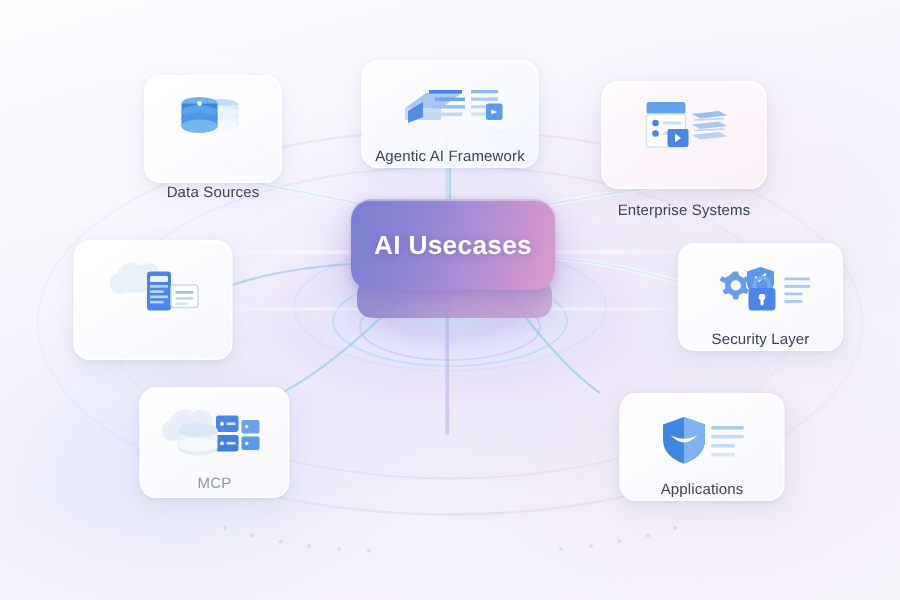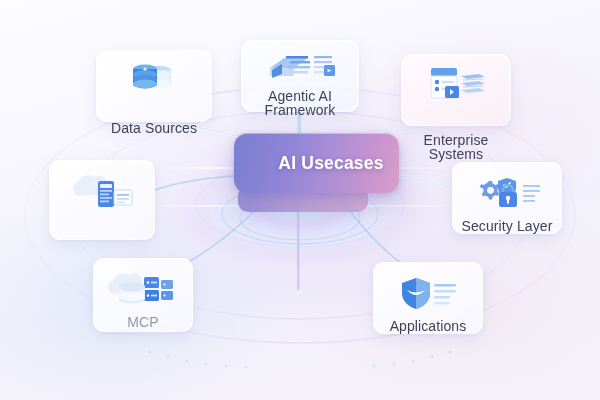--- a/index.html
+++ b/index.html
@@ -21,32 +21,32 @@
     position:absolute;box-sizing:border-box;
     border-radius:11px;
     background:linear-gradient(150deg,rgba(255,255,255,0.93) 0%,rgba(252,252,255,0.88) 55%,rgba(248,248,254,0.84) 100%);
     border:1px solid rgba(255,255,255,0.9);
     box-shadow:0 5px 16px rgba(120,130,175,0.13),0 1px 3px rgba(120,130,175,0.10),inset 0 1px 0 rgba(255,255,255,0.95);
     display:flex;flex-direction:column;align-items:center;justify-content:flex-start;
     padding-top:9px;
   }
   .node .ico{width:100%;height:44px;display:flex;align-items:center;justify-content:center;}
   .node .lbl{
-    width:100%;text-align:center;color:#3c4357;font-size:14px;line-height:13.5px;
+    width:100%;text-align:center;color:#3c4357;font-size:10px;line-height:13.5px;
     letter-spacing:.1px;padding:0 4px;box-sizing:border-box;margin-top:4px;
   }
   .node.tint-pink{background:linear-gradient(150deg,rgba(255,251,254,0.93) 0%,rgba(253,244,250,0.88) 60%,rgba(250,240,248,0.85) 100%);}
   .node.tint-blue{background:linear-gradient(150deg,rgba(252,253,255,0.92) 0%,rgba(246,249,255,0.88) 60%,rgba(243,247,255,0.84) 100%);}
   .lbl.muted{color:#9098a8;}
   #hub{
     position:absolute;left:234px;top:133px;width:136px;height:60px;
     border-radius:13px;
     background:linear-gradient(105deg,#7a7ed2 0%,#8d84d6 30%,#ab8ed6 58%,#c994cf 82%,#d79fc9 100%);
     box-shadow:0 10px 26px rgba(130,110,190,0.38),0 2px 6px rgba(120,100,180,0.25),inset 0 1px 0 rgba(255,255,255,0.38);
-    display:flex;align-items:center;justify-content:center;z-index:6;padding-left:29px;
+    display:flex;align-items:center;justify-content:center;z-index:6;
   }
   #hub .hub-lbl{color:#ffffff;font-size:17.5px;font-weight:600;letter-spacing:.2px;
     text-shadow:0 1px 5px rgba(90,70,150,0.45);}
   #hub-base{
     position:absolute;left:238px;top:186px;width:130px;height:26px;border-radius:10px;
     background:linear-gradient(100deg,rgba(132,130,206,0.85),rgba(186,150,208,0.85),rgba(206,163,202,0.8));
     filter:blur(0.4px);z-index:5;
   }
 </style>
 </head>
@@ -127,21 +127,21 @@
         <circle cx="432" cy="357" r="1.3"></circle>
       <circle cx="450" cy="352" r="1.3"></circle>
     </g>
   </svg>
 
   <div id="hub-base"></div>
   <div id="hub">
     <span class="hub-lbl">AI Usecases</span>
   </div>
 
-  <div class="node" style="left:96px;top:50px;width:116px;height:72px;gap:20px;">
+  <div class="node" style="left:96px;top:50px;width:92px;height:72px;gap:20px;">
     <div class="ico">
       <svg width="52" height="38" viewBox="0 0 52 38">
         <g>
           <ellipse cx="32" cy="10" rx="11" ry="4" fill="#bcdcf7"></ellipse>
           <path d="M21,10 v14 a11,4 0 0 0 22,0 V10 Z" fill="#d6ebfb"></path>
           <ellipse cx="32" cy="15" rx="11" ry="4" fill="#e9f4fd"></ellipse>
           <ellipse cx="32" cy="20" rx="11" ry="4" fill="#e9f4fd"></ellipse>
           <ellipse cx="32" cy="24" rx="11" ry="4" fill="#f2f9ff"></ellipse>
         </g>
         <g>
@@ -224,21 +224,21 @@
           <rect x="52" y="10" width="17" height="1.9"></rect>
           <rect x="52" y="15" width="17" height="1.9"></rect>
           <rect x="52" y="20" width="12" height="1.9"></rect>
           <rect x="52" y="25" width="12" height="1.9"></rect>
         </g>
       </svg>
     </div>
     <div class="lbl">Security Layer</div>
   </div>
 
-  <div class="node" style="left:373px;top:262px;width:110px;height:72px;">
+  <div class="node" style="left:413px;top:262px;width:110px;height:72px;">
     <div class="ico">
       <svg width="68" height="38" viewBox="0 0 68 38">
         <path d="M22,3 L36,8 v10 c0,8 -6,13.5 -14,16 c-8,-2.5 -14,-8 -14,-16 V8 Z" fill="#3f86e0"></path>
         <path d="M22,3 L36,8 v10 c0,8 -6,13.5 -14,16 Z" fill="#7fb2ef"></path>
         <path d="M13,15 q9,10 18,0 q-9,5 -18,0 Z" fill="#ffffff"></path>
         <g fill="#a9c9f2">
           <rect x="40" y="9" width="22" height="2.4" rx="1.2"></rect>
           <rect x="40" y="15" width="22" height="2.4" rx="1.2" fill="#c3dbf5"></rect>
           <rect x="40" y="21" width="16" height="2.4" rx="1.2" fill="#c3dbf5"></rect>
           <rect x="40" y="27" width="16" height="2.4" rx="1.2" fill="#d6e7f9"></rect>

